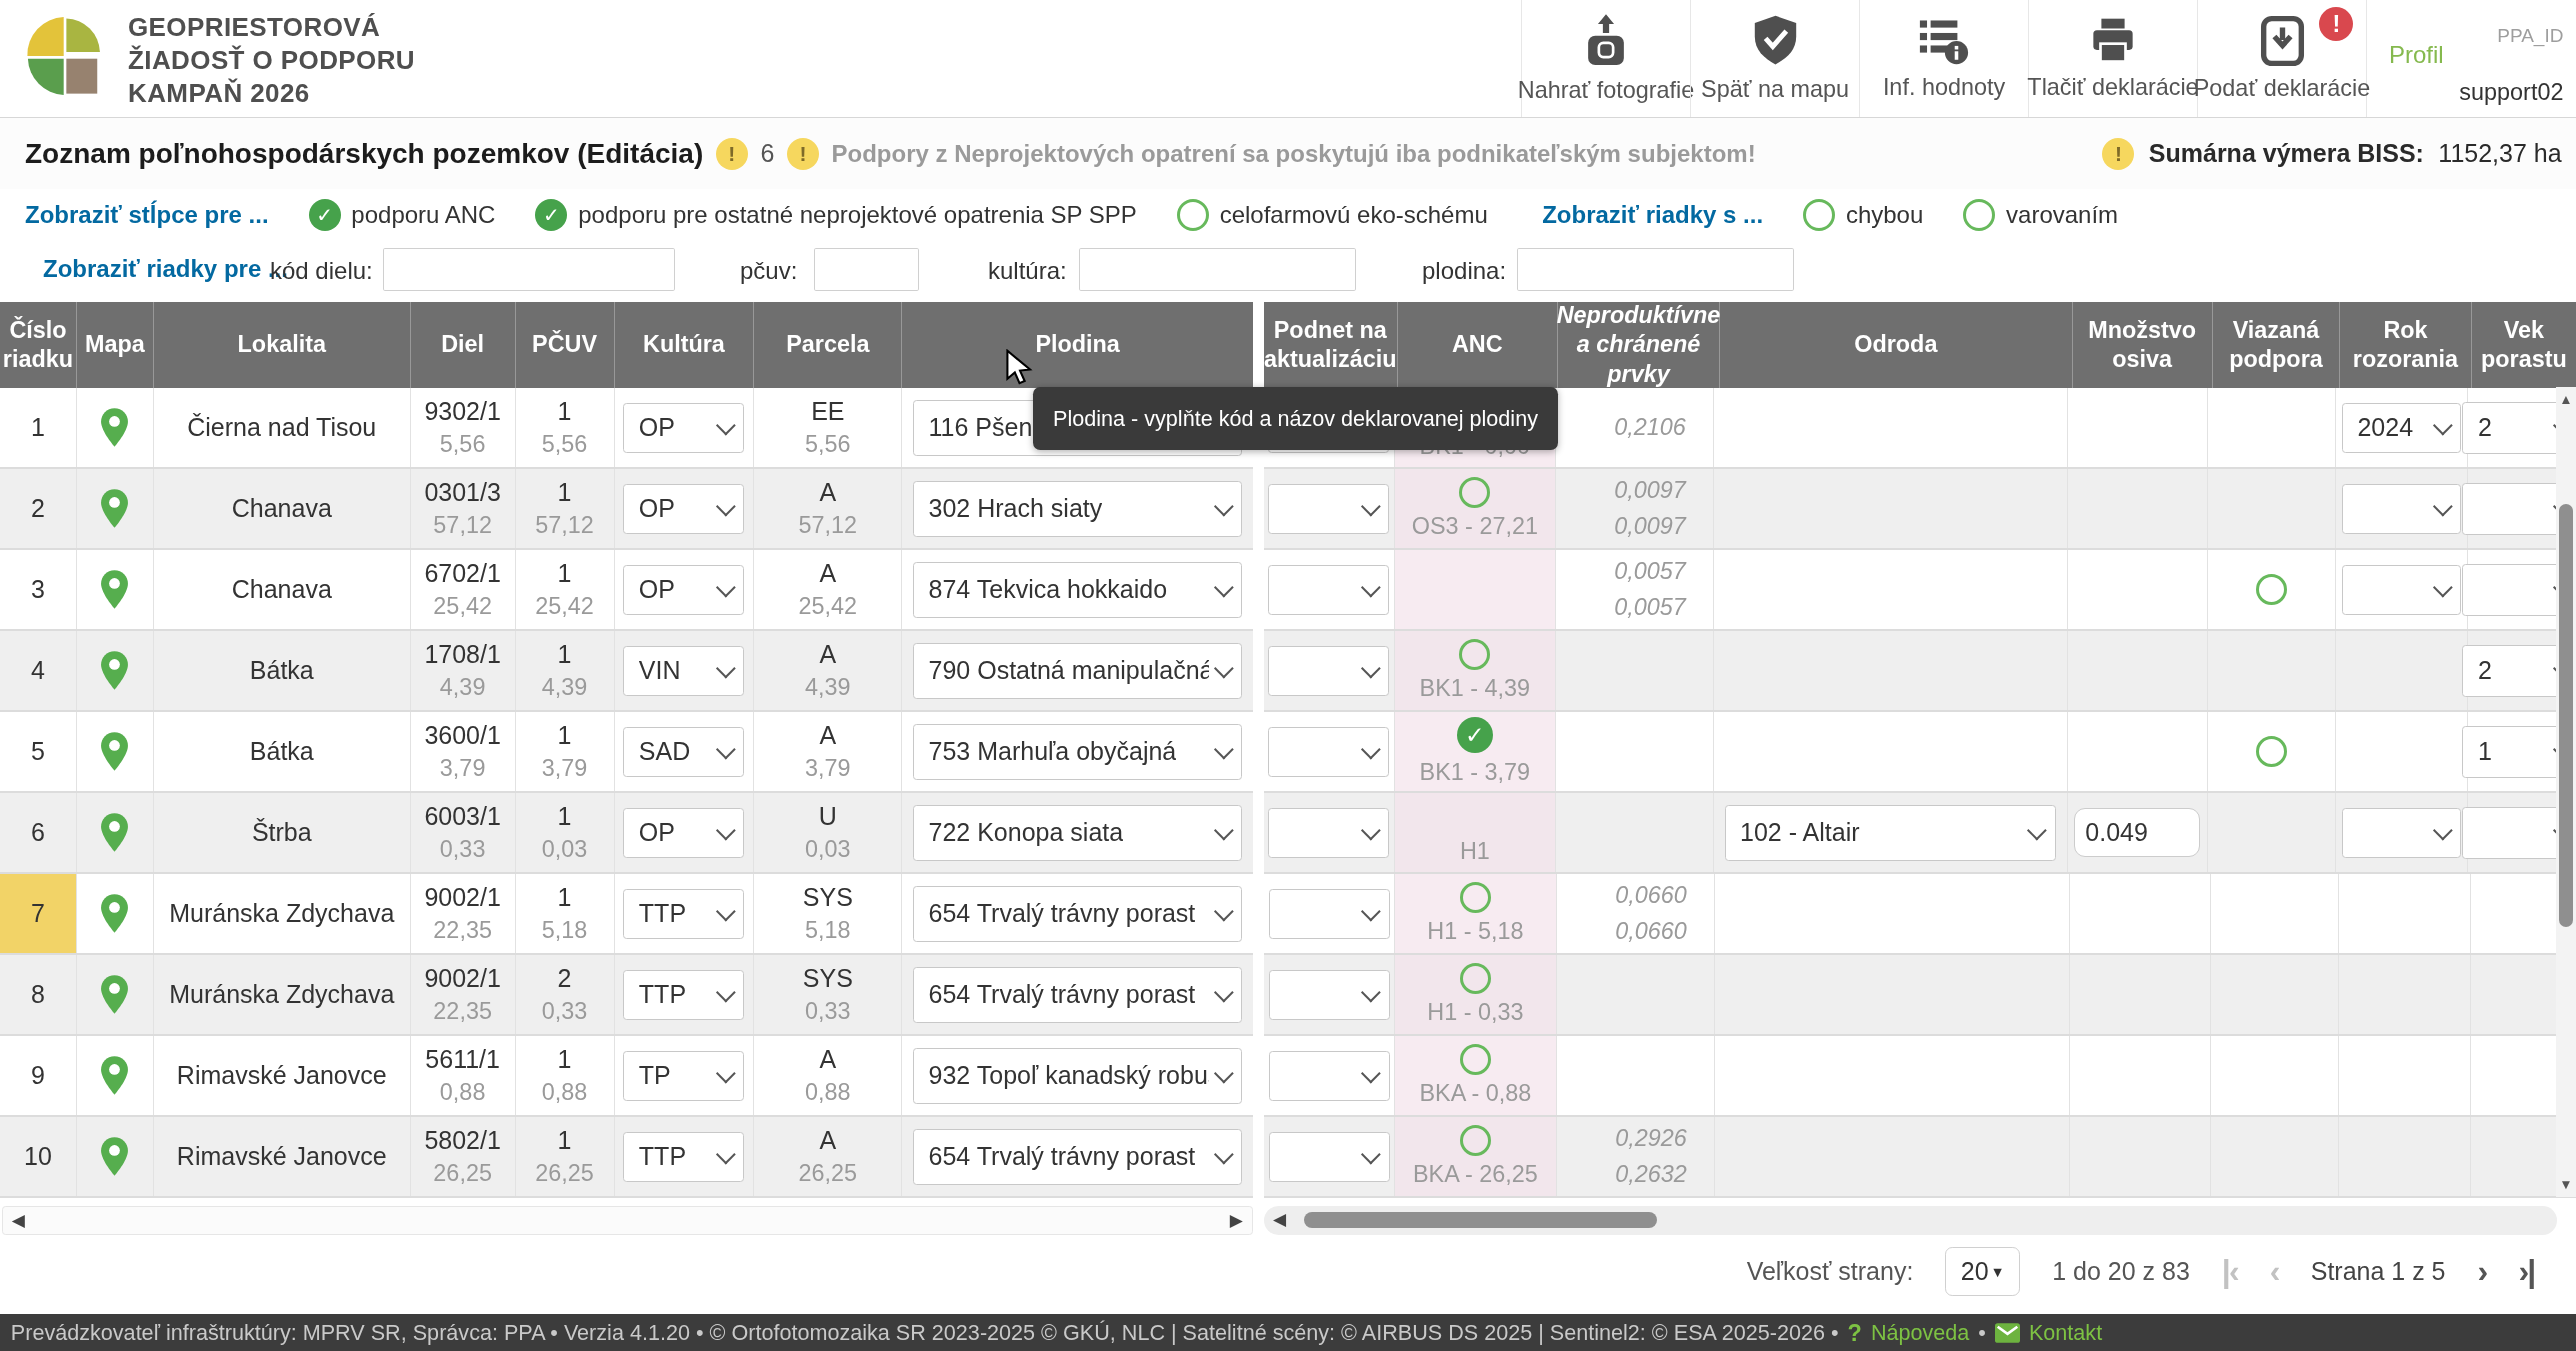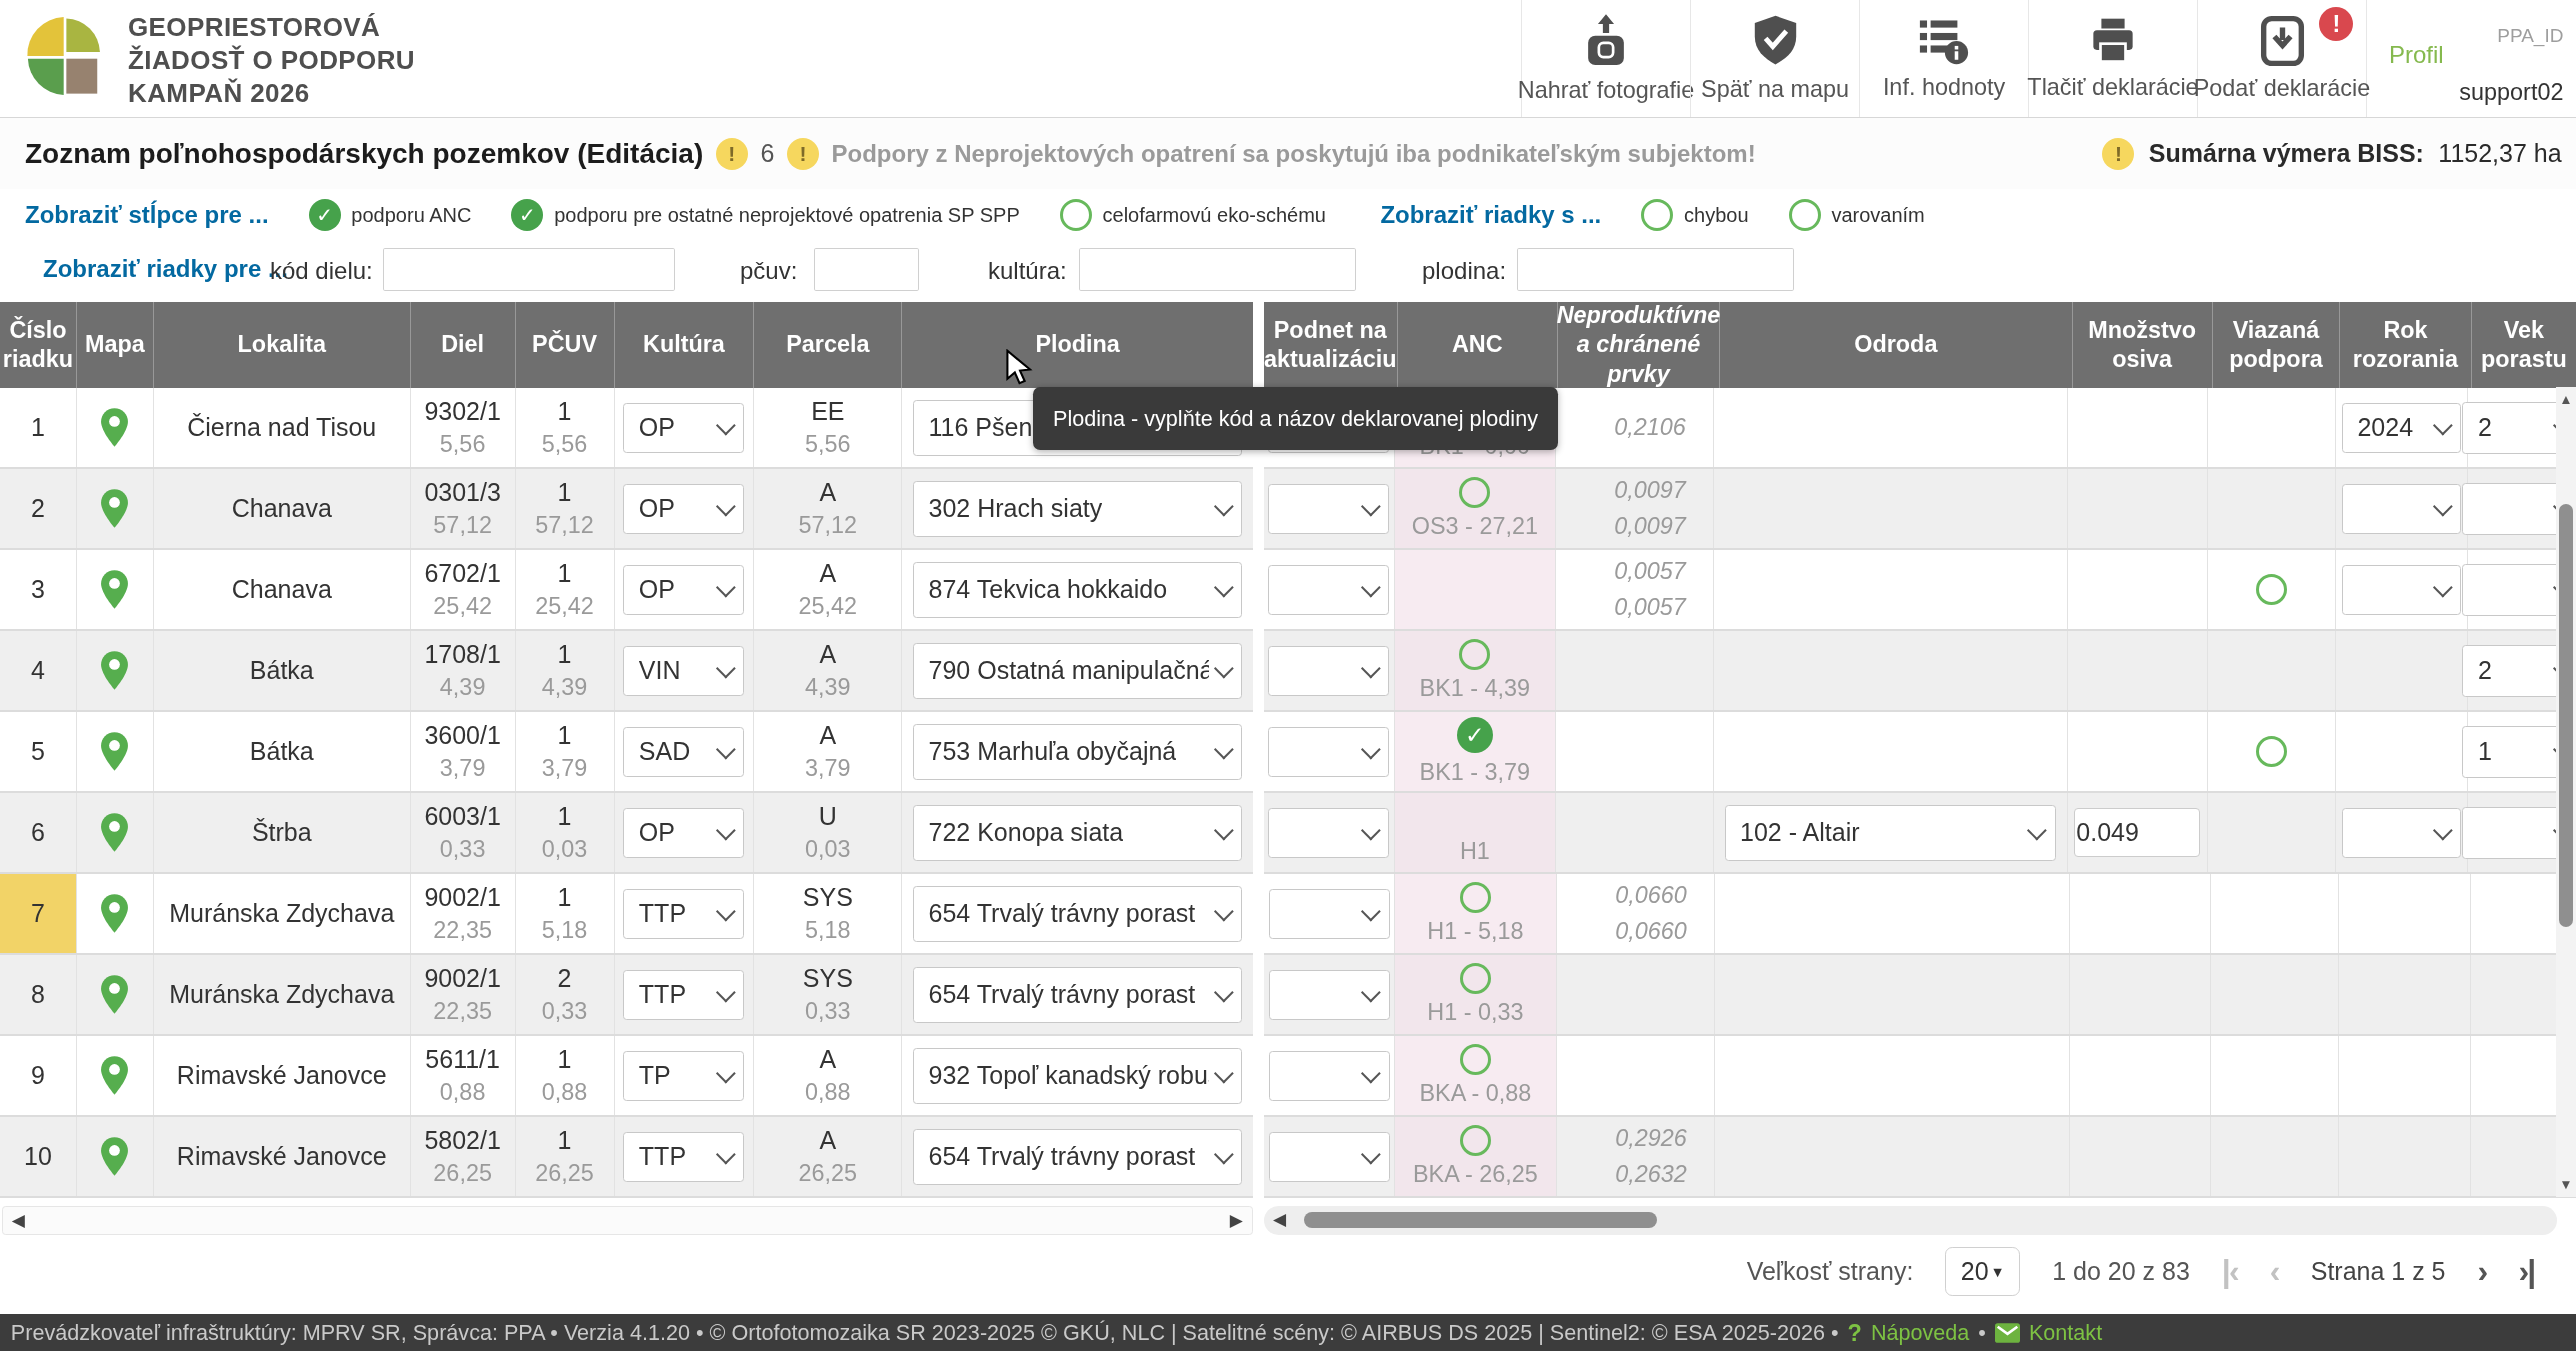--- a/index.html
+++ b/index.html
@@ -28,21 +28,21 @@
   .warn{width:32px;height:32px;border-radius:50%;background:#f6d75e;color:#7e6a28;font-weight:bold;font-size:21px;display:flex;align-items:center;justify-content:center;flex:none;}
   #warnCount{font-size:25px;color:#555;}
   #warnMsg{font-size:24px;font-weight:bold;color:#9a9a9a;}
   #bissWrap{position:absolute;right:14.4px;top:118px;height:71px;display:flex;align-items:center;gap:14.4px;}
   #bissLabel{font-size:25px;font-weight:bold;color:#2a2a2a;}
   #bissValue{font-size:25px;color:#2a2a2a;}
   
   #filters1{left:0;top:189px;width:2576px;height:52px;display:flex;align-items:center;padding-left:25px;box-sizing:border-box;}
   .flabel{font-size:24px;font-weight:bold;color:#0369a1;white-space:nowrap;}
   .tog{display:flex;align-items:center;gap:10.8px;white-space:nowrap;cursor:pointer;}
-  .tog .txt{font-size:20px;color:#333;}
+  .tog .txt{font-size:24px;color:#333;}
   .ck{width:32px;height:32px;border-radius:50%;box-sizing:border-box;display:flex;align-items:center;justify-content:center;flex:none;}
   .ck.on{background:#46a24b;color:#fff;font-size:20px;font-weight:bold;}
   .ck.off{border:3.6px solid #67b95c;background:#fff;color:transparent;}
   #filters2{left:0;top:241px;width:2576px;height:60px;}
   #filters2 .flabel{position:absolute;top:14.4px;}
   .f2lbl{position:absolute;top:16px;font-size:24px;color:#333;}
   .f2inp{position:absolute;top:7.2px;height:43px;border:1.8px solid #d0d0d0;border-radius:1.8px;background:#fff;box-sizing:border-box;font-size:23.4px;padding:0 9px;color:#333;}
   
   #paneL{left:0;top:302px;width:1253px;height:896px;overflow:hidden;}
   #gapV{left:1253px;top:302px;width:10.8px;height:896px;background:#fff;}
@@ -64,21 +64,21 @@
   .c10{align-items:flex-end;padding-right:27px;gap:9px;font-style:italic;}
   .sel{background:#fff;border:0.9px solid #c8c8c8;border-radius:3.6px;display:flex;align-items:center;justify-content:space-between;padding:0 10.8px 0 14.4px;box-sizing:border-box;cursor:pointer;flex:none;}
   .sel .sv{font-size:25px;color:#333;white-space:nowrap;overflow:hidden;}
   .chev{width:11.7px;height:11.7px;border-right:2.7px solid #555;border-bottom:2.7px solid #555;transform:rotate(45deg) translate(-1.8px,-1.8px);flex:none;margin-left:7.2px;}
   .selK{width:121px;height:50px;}
   .selP{width:329px;height:56px;}
   .selPod{width:121px;height:50px;}
   .selO{width:331px;height:56px;}
   .selR{width:119px;height:50px;}
   .selV{width:119px;height:52px;}
-  .inp{width:126px;height:49px;border:0.9px solid #ccc;border-radius:4px;background:#fff;display:flex;align-items:center;padding:0 1px;font-size:25px;color:#333;box-sizing:border-box;}
+  .inp{width:126px;height:49px;border:0.9px solid #ccc;border-radius:11px;background:#fff;display:flex;align-items:center;padding:0 10px;font-size:25px;color:#333;box-sizing:border-box;}
   .ring{width:31px;height:31px;border:3.6px solid #67b95c;border-radius:50%;background:transparent;box-sizing:border-box;flex:none;}
   .ckc{width:36px;height:36px;border-radius:50%;background:#46a24b;color:#fff;font-size:23.4px;font-weight:bold;display:flex;align-items:center;justify-content:center;flex:none;}
   .spacer{height:32px;}
   
   #vscroll{left:2556px;top:387px;width:20px;height:810px;background:#f3f3f3;z-index:10;}
   #vthumb{position:absolute;left:2.7px;top:117px;width:14.4px;height:423px;background:#8f8f8f;border-radius:7.2px;}
   .scArrow{position:absolute;left:0;width:20px;text-align:center;font-size:13.5px;color:#555;}
   #hsL{left:1.8px;top:1206px;width:1251px;height:29px;background:#fbfbfb;border:0.9px solid #e6e6e6;border-radius:3.6px;box-sizing:border-box;}
   #hsR{left:1264px;top:1206px;width:1293px;height:29px;background:#eeeeee;border-radius:14.4px;}
   #hrThumb{position:absolute;left:40px;top:6.3px;width:353px;height:16px;background:#8f8f8f;border-radius:8px;}

